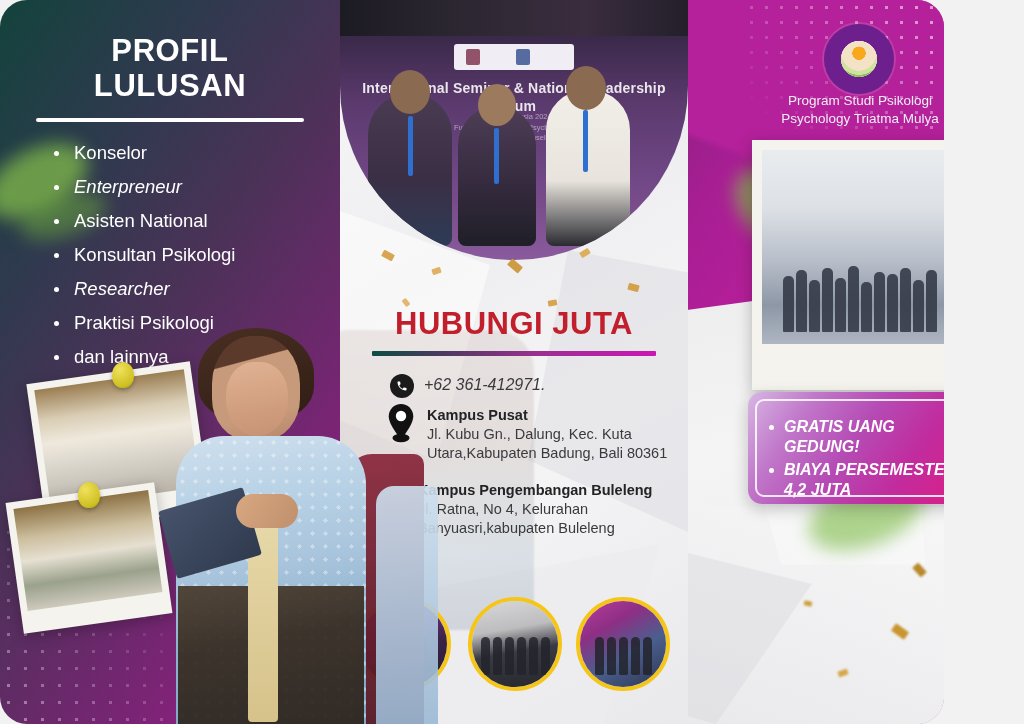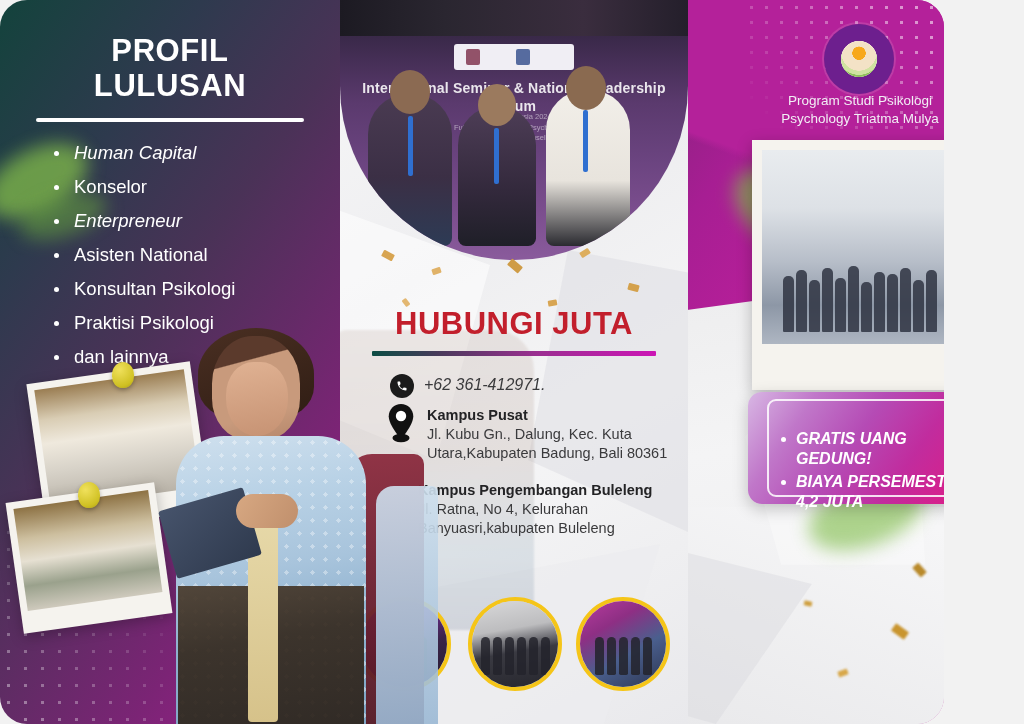--- a/index.html
+++ b/index.html
@@ -237,22 +237,21 @@
 
   
   .promo {
     position:absolute; left:748px; top:392px; width:240px; height:112px;
     border-radius:14px;
     background:linear-gradient(125deg,#d8b7e4 0%, #c077c9 22%, #b54bb5 44%, #c12c9e 66%, #e6197f 100%);
     box-shadow:0 5px 16px rgba(0,0,0,0.22);
   }
   .promo-inner {
     position:absolute; inset:7px; border:2px solid rgba(255,255,255,0.85); border-radius:9px;
-    padding:28px 8px 8px 10px;
-    margin-left:12px;
+    padding:16px 8px 8px 10px;
   }
   .promo-inner ul { list-style:none; }
   .promo-inner li {
     position:relative; color:#fff; font-style:italic; font-weight:bold;
     font-size:16px; line-height:1.22; padding-left:17px; margin-bottom:4px;
   }
   .promo-inner li::before { content:""; position:absolute; left:2px; top:8px; width:5px; height:5px;
     background:#fff; border-radius:50%; }
 
   
@@ -319,25 +318,25 @@
   <div class="leaf l5"></div>
   <div class="leaf l6"></div>
 
   <div class="left-panel">
     <div class="profil-title">
       <div>PROFIL</div>
       <div>LULUSAN</div>
     </div>
     <div class="title-rule"></div>
     <ul class="profil-list">
-      <li class="ital">Human Capital</li>
       <li>Konselor</li>
       <li class="ital">Enterpreneur</li>
       <li>Asisten National</li>
       <li>Konsultan Psikologi</li>
+      <li class="ital">Researcher</li>
       <li>Praktisi Psikologi</li>
       <li>dan lainnya</li>
     </ul>
   </div>
 
   <div class="center-card">
     <div class="cc-facet a"></div>
     <div class="cc-facet b"></div>
     <div class="cc-facet c"></div>
 

